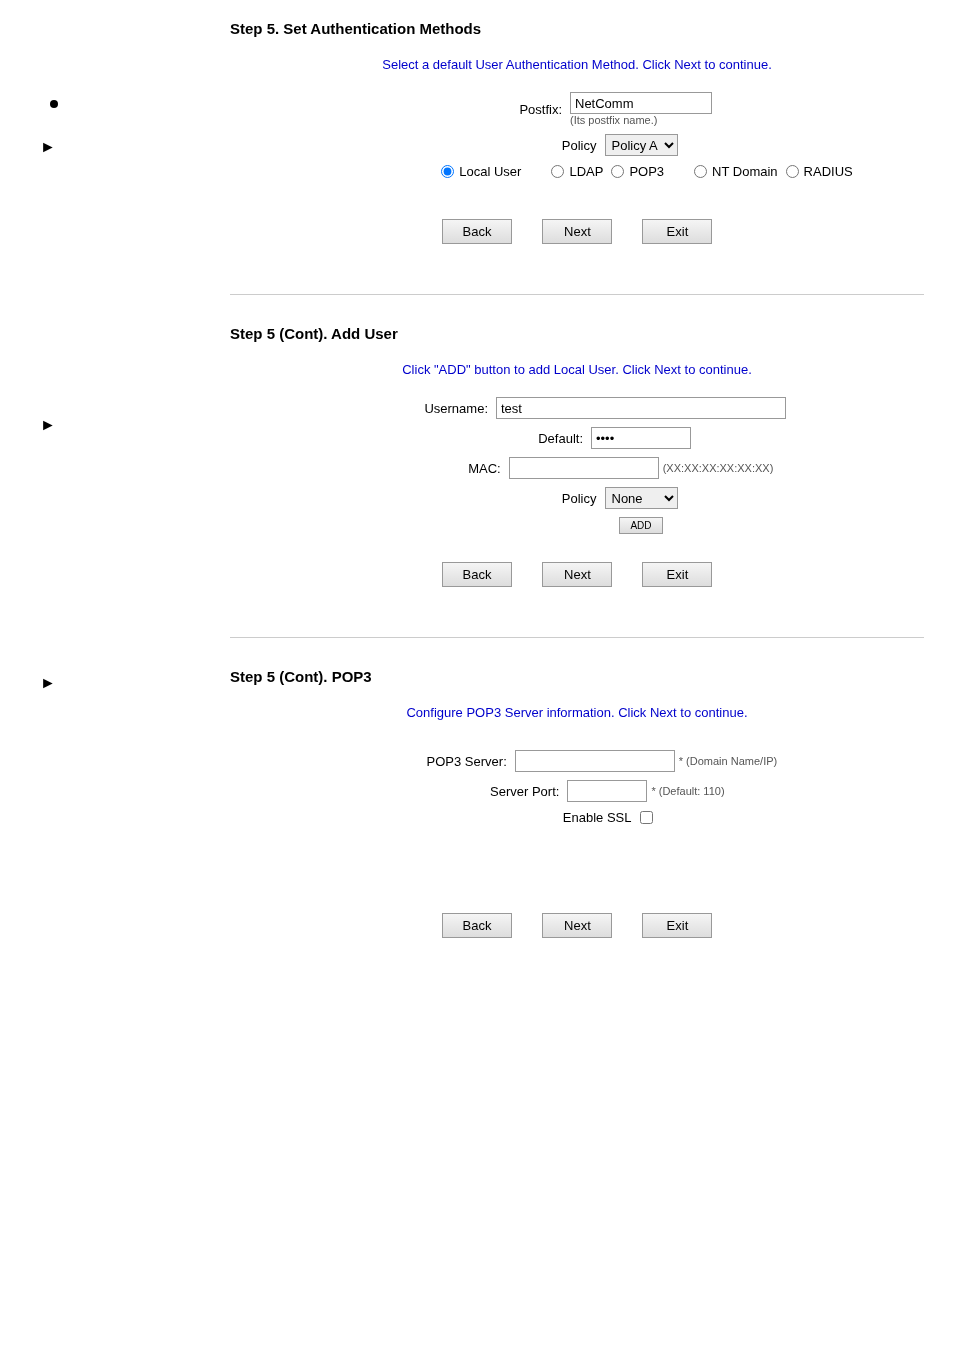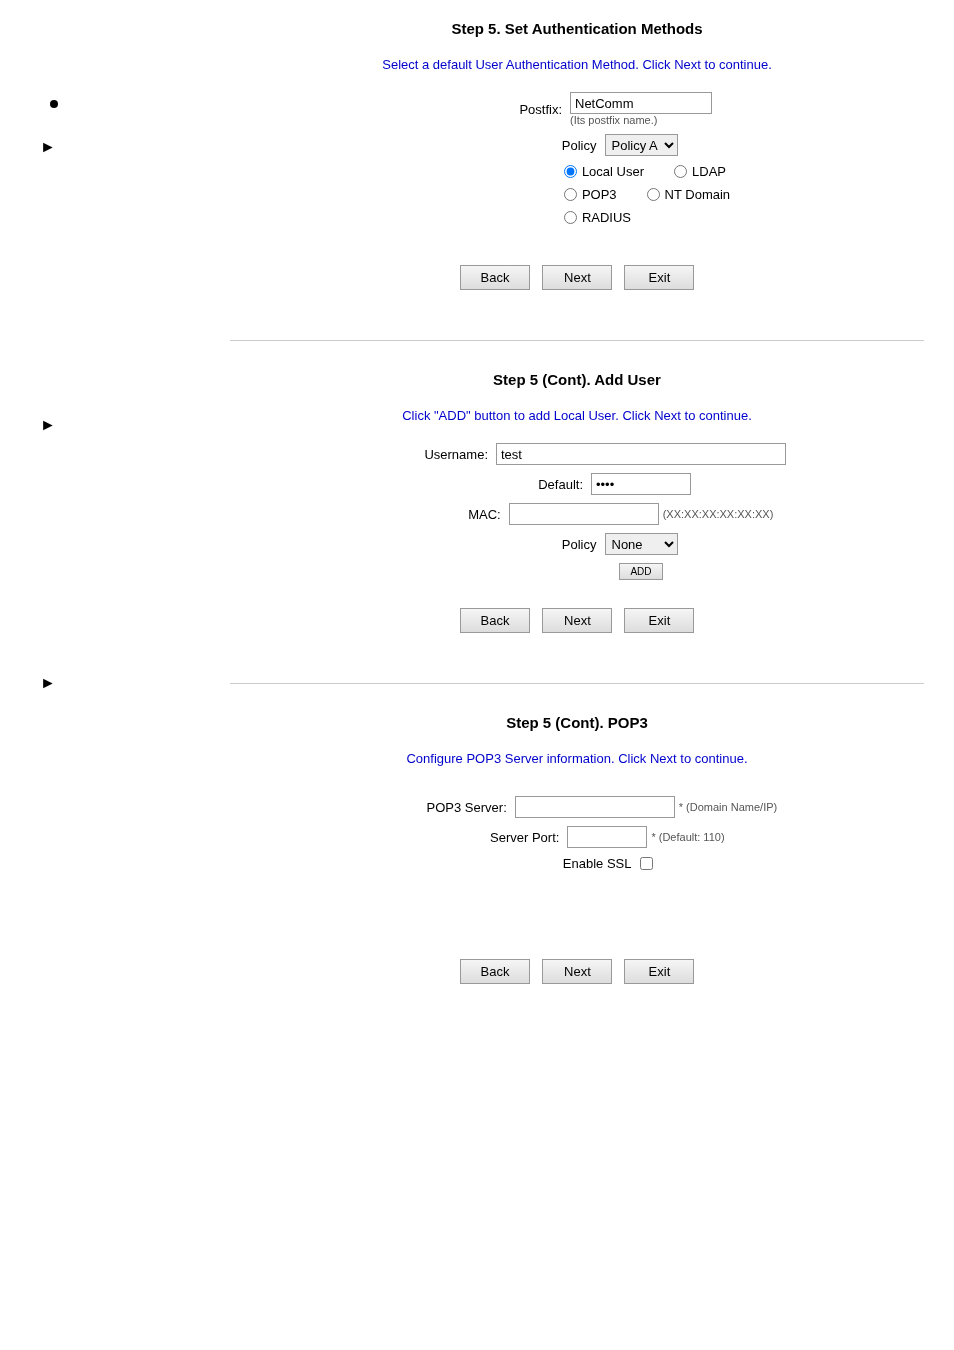--- a/index.html
+++ b/index.html
@@ -43,21 +43,20 @@
     .main-content {
       flex: 1;
       padding-right: 30px;
     }
     .section {
       margin-bottom: 50px;
     }
     .section-title {
       font-size: 15px;
       font-weight: bold;
-      text-align: center;
       margin-bottom: 20px;
       color: #000;
     }
     .instruction {
       color: #00c;
       text-align: center;
       margin-bottom: 20px;
       font-size: 13px;
       text-decoration: none;
     }
@@ -89,41 +88,41 @@
       margin-left: 4px;
     }
     select {
       border: 1px solid #999;
       font-size: 13px;
       height: 22px;
       padding: 0 2px;
     }
     .radio-group {
       display: flex;
-      flex-direction: column;
+      flex-direction: row;
       gap: 8px;
       margin-bottom: 20px;
       align-items: flex-start;
       padding-left: 140px;
     }
     .radio-row {
       display: flex;
       gap: 30px;
       align-items: center;
     }
     .radio-item {
       display: flex;
       align-items: center;
       gap: 5px;
       font-size: 13px;
     }
     .button-row {
       display: flex;
       justify-content: center;
-      gap: 12px;
+      gap: 30px;
       margin-top: 20px;
     }
     .btn {
       border: 1px solid #999;
       background: linear-gradient(to bottom, #f5f5f5, #ddd);
       padding: 4px 20px;
       font-size: 13px;
       cursor: pointer;
       min-width: 70px;
       text-align: center;

